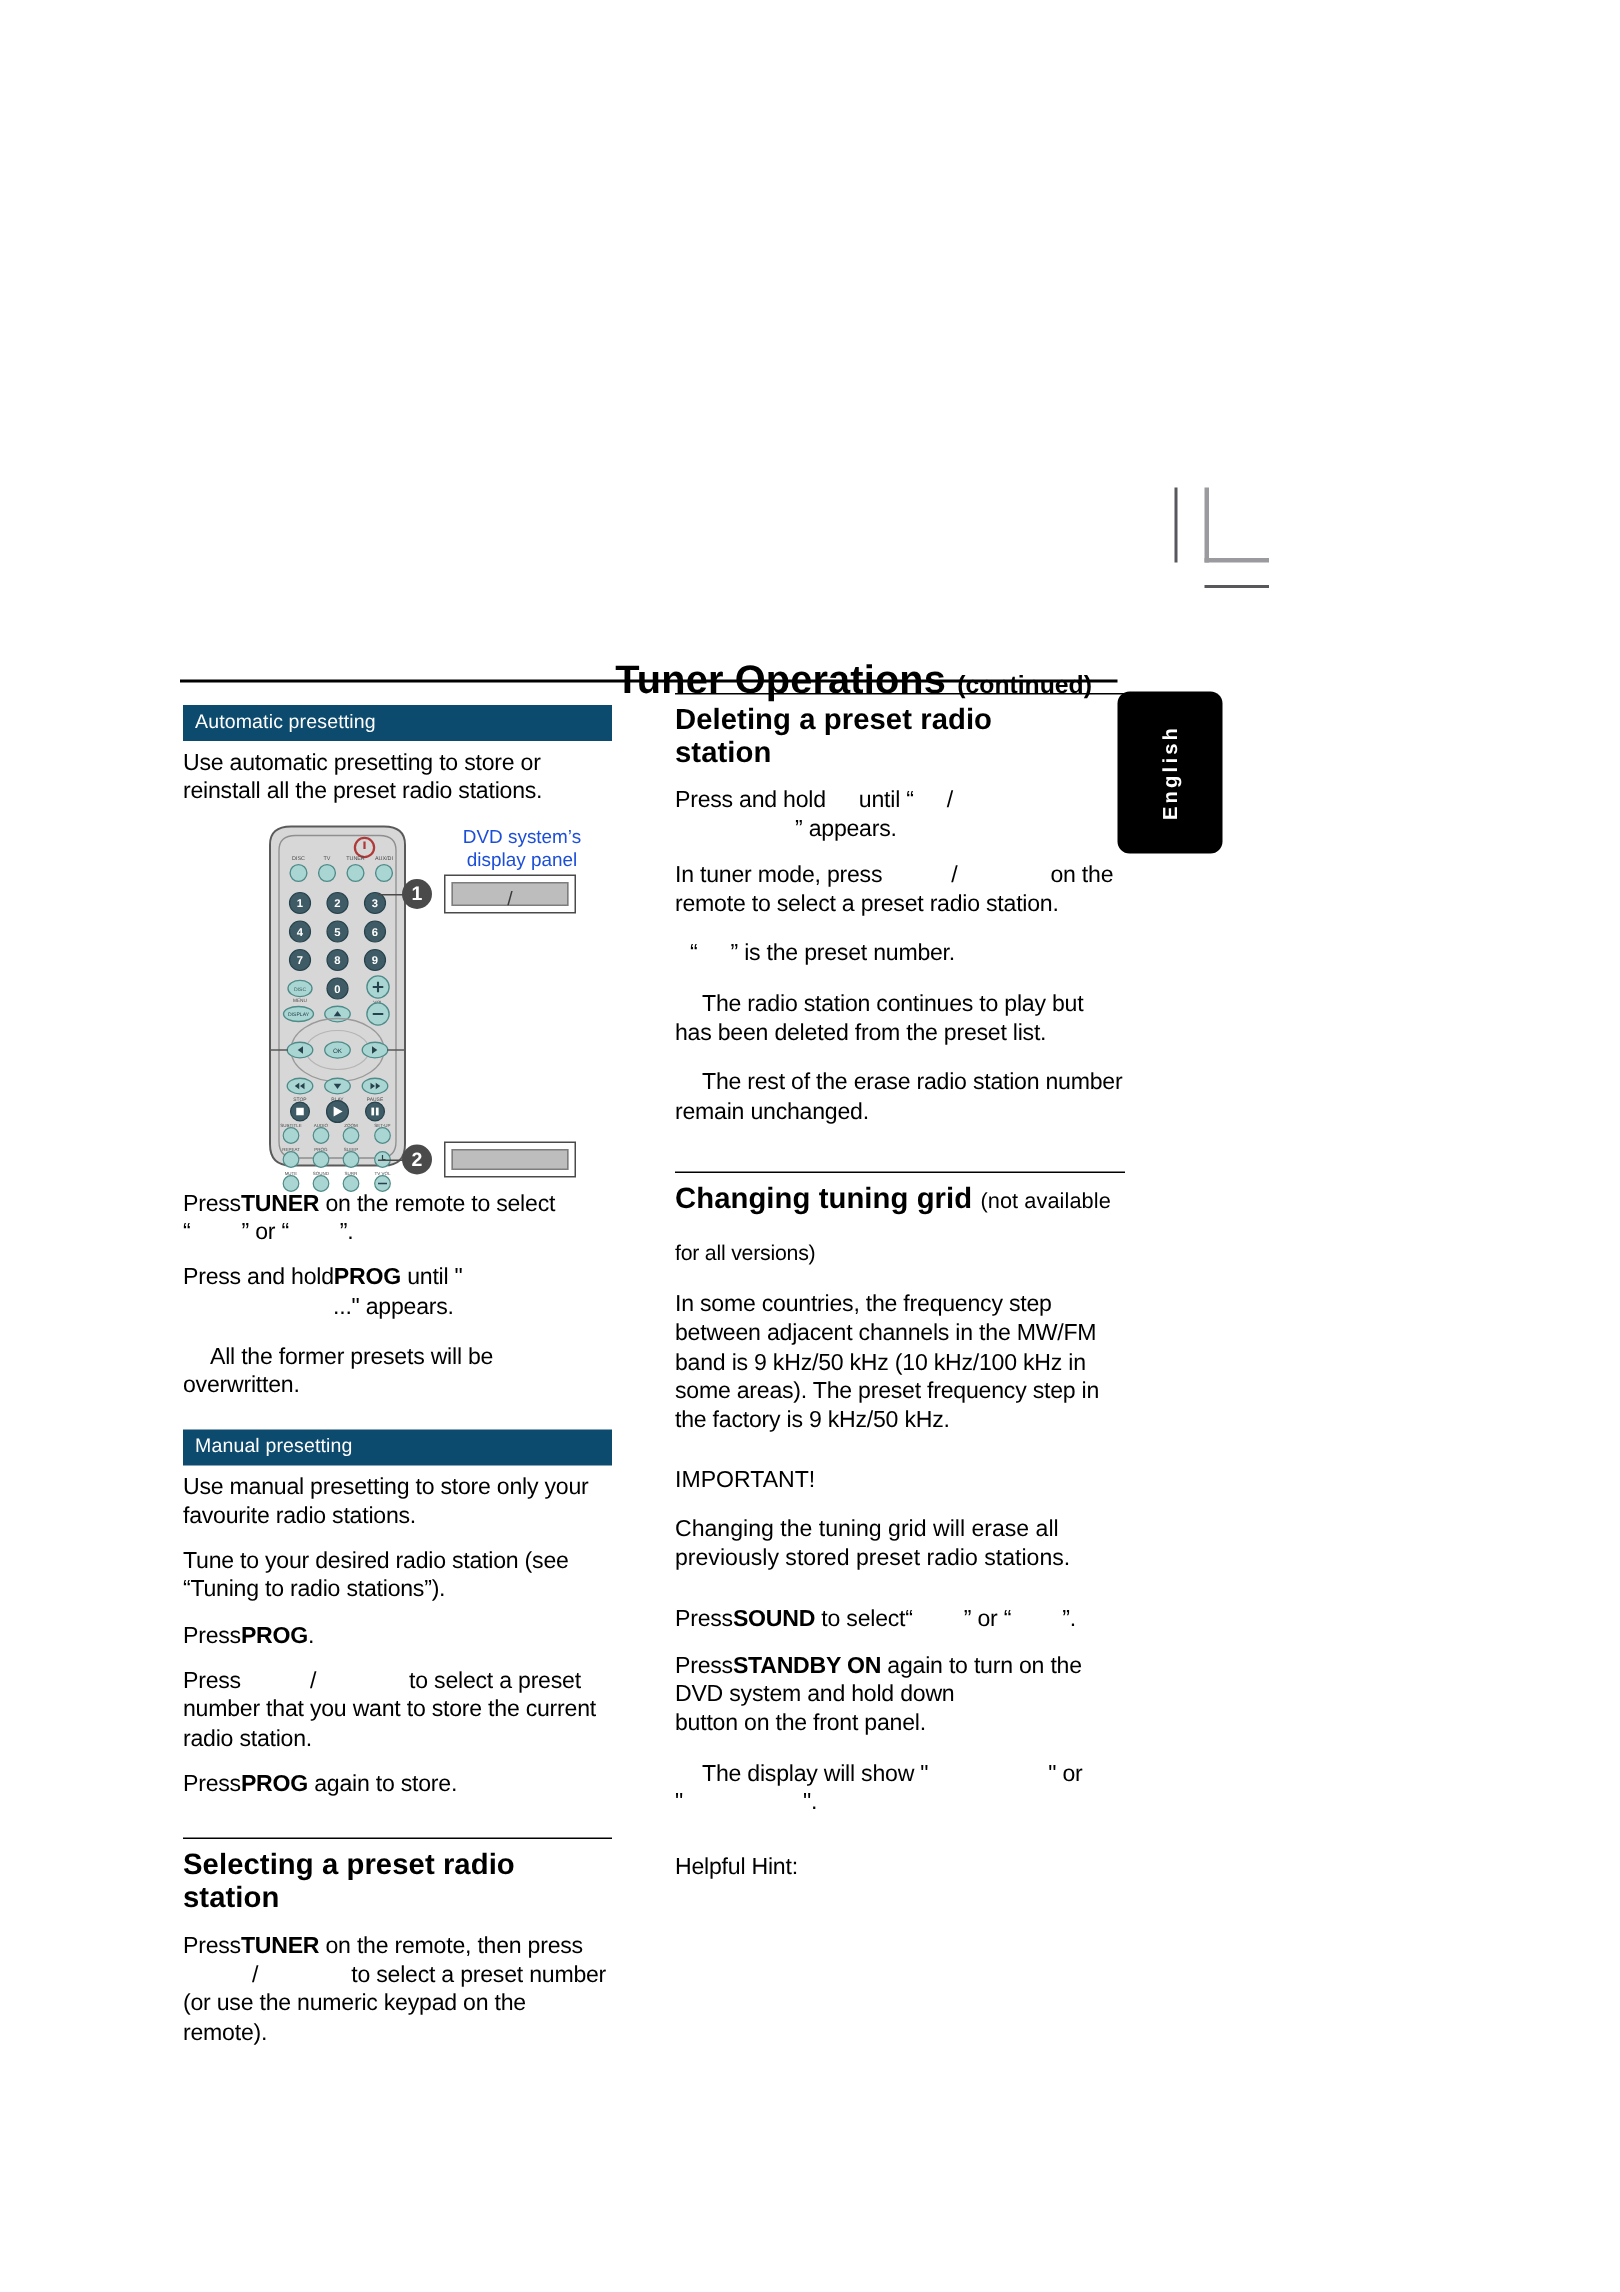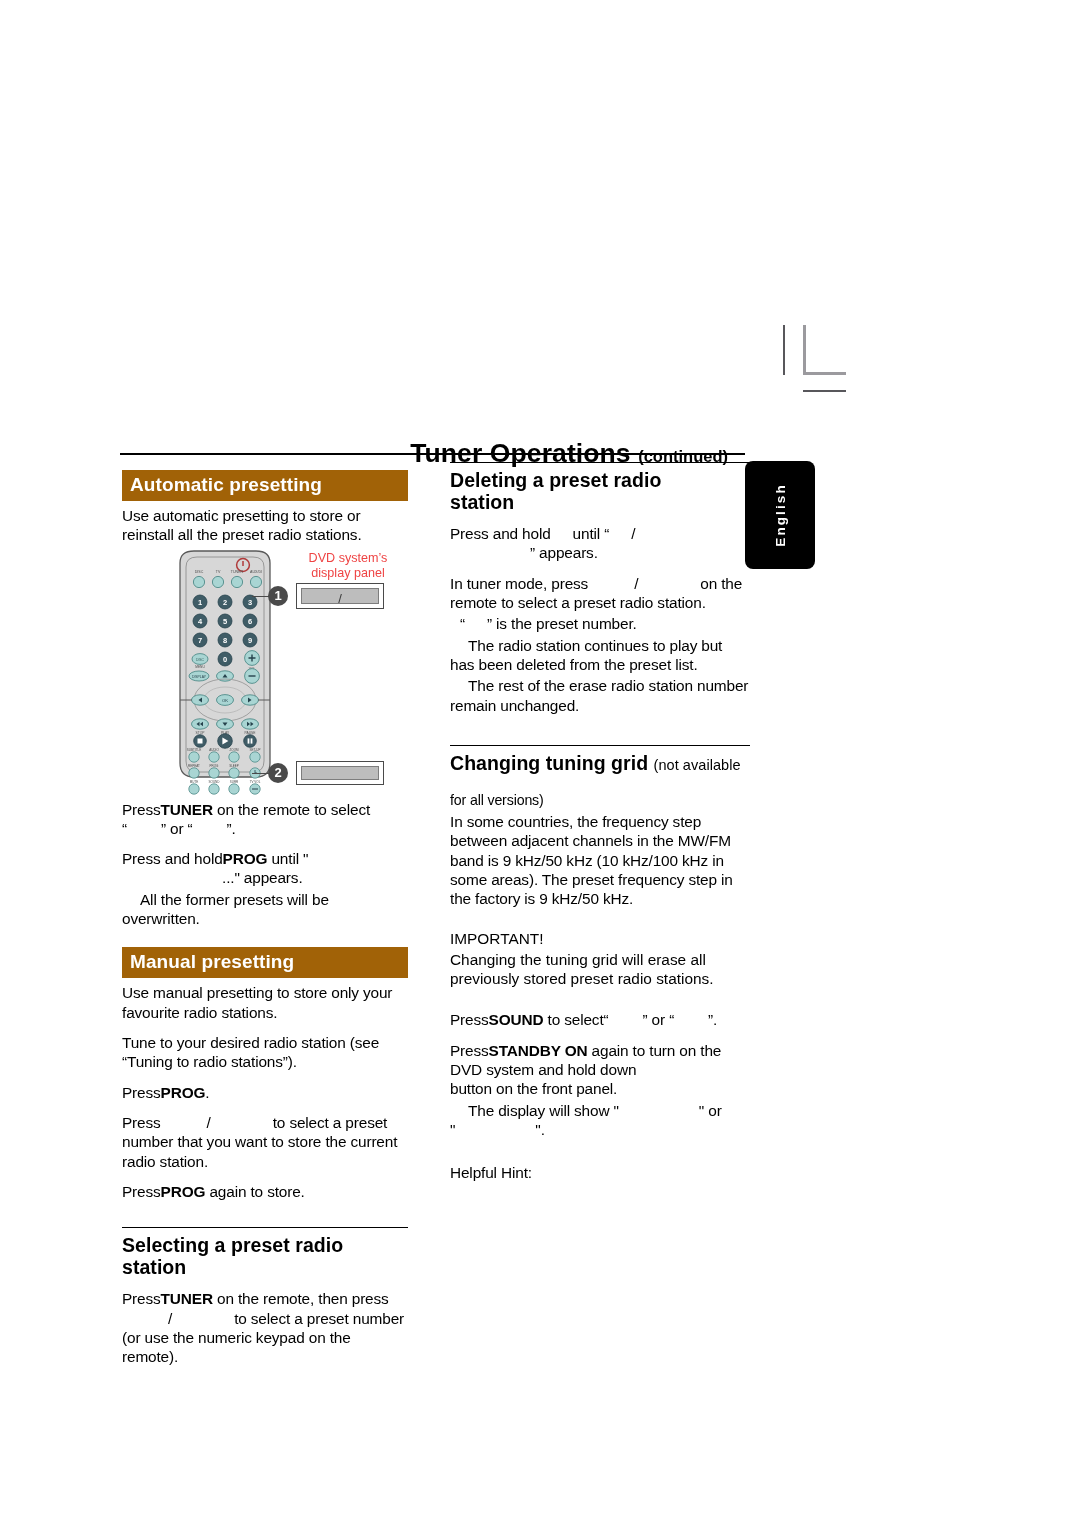--- a/index.html
+++ b/index.html
@@ -74,24 +74,24 @@
     white-space: nowrap;
   }
 
   
   .col { position: absolute; }
   #col-left  { left: 122px; top: 470px; width: 286px; }
   #col-right { left: 450px; top: 462px; width: 300px; }
 
   
   .secbar {
-    background: #a16207;
+    background: #0c4a6e;
     color: #ffffff;
-    font-size: 19px;
-    font-weight: bold;
+    font-size: 13px;
+    font-weight: normal;
     padding: 4px 8px 5px 8px;
     line-height: 1.15;
     letter-spacing: 0.1px;
   }
   .rule-thin {
     border-top: 1.4px solid #000;
     margin: 0;
     height: 0;
   }
   h2.head {
@@ -105,21 +105,21 @@
     font-size: 14.5px;
     font-weight: normal;
   }
   p.body {
     font-size: 15.4px;
     line-height: 1.255;
     margin: 11px 0 0 0;
     letter-spacing: -0.15px;
   }
   p.body.tight { margin-top: 5px; }
-  p.body.sub   { margin-top: 2px; }
+  p.body.sub   { margin-top: 14px; }
   p.body.ind   { text-indent: 18px; }
   p.body.imp   { font-weight: normal; letter-spacing: 0; }
   .b { font-weight: bold; }
   .blank { display: inline-block; }
   .bw1 { width: 22px; }
   .bw2 { width: 34px; }
   .bw3 { width: 46px; }
   .bw4 { width: 62px; }
   .bw5 { width: 80px; }
   .bw6 { width: 100px; }
@@ -128,21 +128,21 @@
   #remote-figure {
     position: absolute;
     left: 122px; top: 545px; width: 300px; height: 250px;
   }
   #dvd-caption {
     position: absolute;
     left: 288px; top: 551px; width: 120px;
     text-align: center;
     font-size: 12.6px;
     line-height: 1.17;
-    color: #ef4444;
+    color: #1d4ed8;
   }
   .callout-num {
     position: absolute;
     width: 20px; height: 20px;
     border-radius: 50%;
     background: #4a4a4a;
     color: #fff;
     font-size: 13px;
     font-weight: bold;
     text-align: center;

